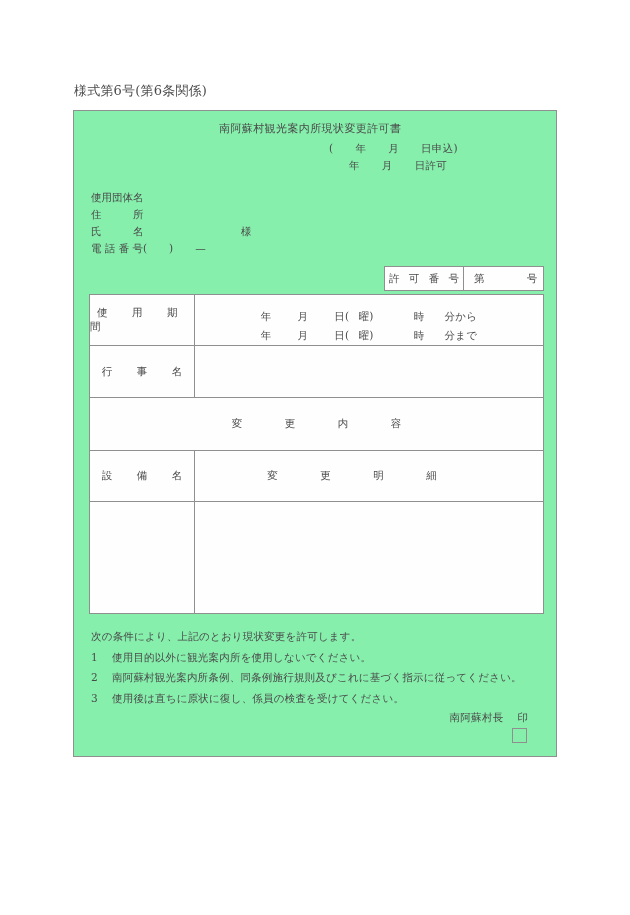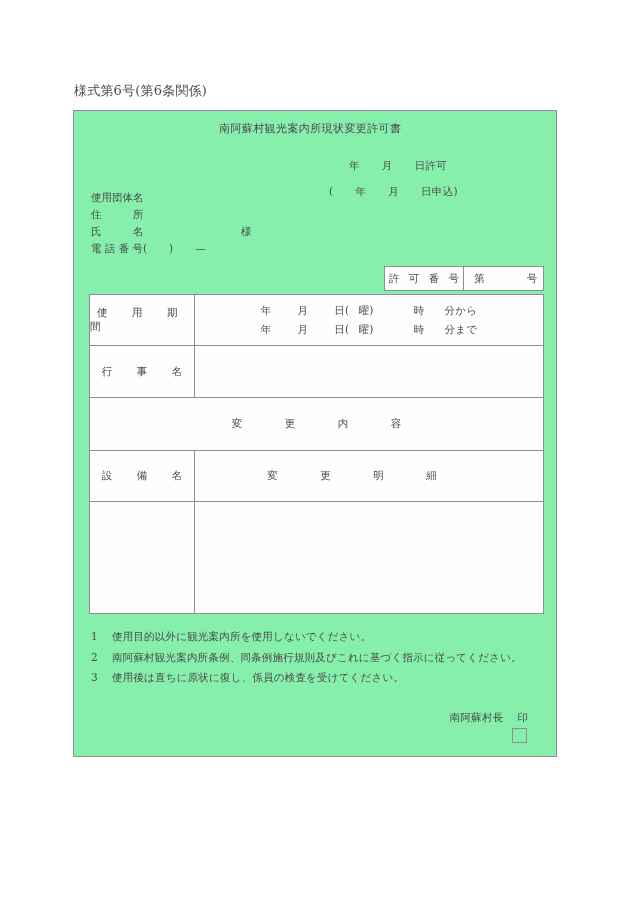--- a/index.html
+++ b/index.html
@@ -47,21 +47,21 @@
     font-size: 11px;
     letter-spacing: 0.4px;
     white-space: nowrap;
   }
   .date-line {
     position: absolute;
     font-size: 10.5px;
     white-space: nowrap;
     letter-spacing: 0.3px;
   }
-  .date-line.apply { left: 255px; top: 31px; margin-top: 43px; }
+  .date-line.apply { left: 255px; top: 31px; }
   .date-line.permit { left: 275px; top: 48px; }
   .sp-w { display: inline-block; width: 22px; }
 
   
   .applicant {
     position: absolute;
     left: 17px;
     top: 78px;
     font-size: 10.5px;
     line-height: 17px;
@@ -132,21 +132,21 @@
   }
   .td-body {
     flex: 1;
     box-sizing: border-box;
     font-size: 10.5px;
   }
   .row-period { height: 51px; }
   .row-period .td-body {
     display: flex;
     flex-direction: column;
-    justify-content: center;
+    justify-content: flex-end;
     align-items: center;
     line-height: 19px;
   }
   .period-line { white-space: nowrap; letter-spacing: 0.3px; }
   .period-line .s1 { display: inline-block; width: 26px; }
   .period-line .s2 { display: inline-block; width: 26px; }
   .period-line .s3 { display: inline-block; width: 9px; }
   .period-line .s4 { display: inline-block; width: 40px; }
   .period-line .s5 { display: inline-block; width: 20px; }
 
@@ -285,20 +285,21 @@
     </div>
 
     <div class="tr row-blank">
       <div class="td-label"></div>
       <div class="td-body"></div>
     </div>
 
   </div>
 
   <div class="conditions">
+    <div class="cond-intro">次の条件により、上記のとおり現状変更を許可します。</div>
     <div class="cond-item">
       <span class="cond-num">1</span>
         <span>使用目的以外に観光案内所を使用しないでください。</span>
     </div>
     <div class="cond-item">
       <span class="cond-num">2</span>
         <span>南阿蘇村観光案内所条例、同条例施行規則及びこれに基づく指示に従ってください。</span>
     </div>
     <div class="cond-item">
       <span class="cond-num">3</span>

